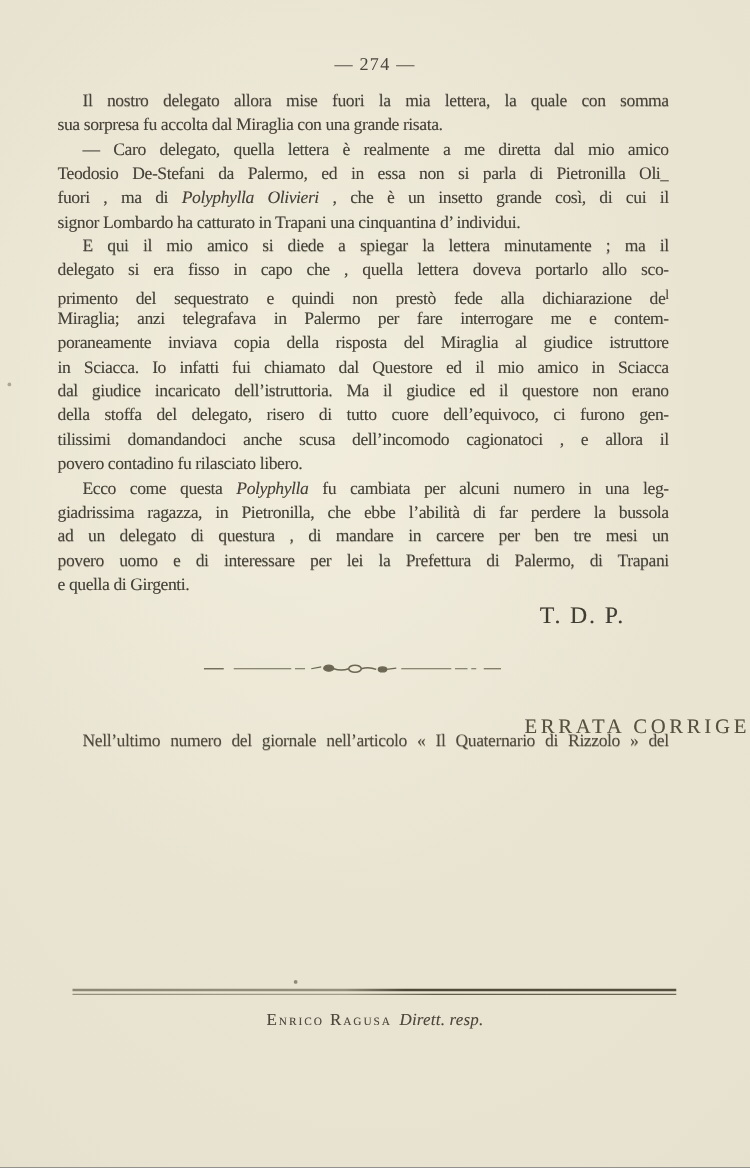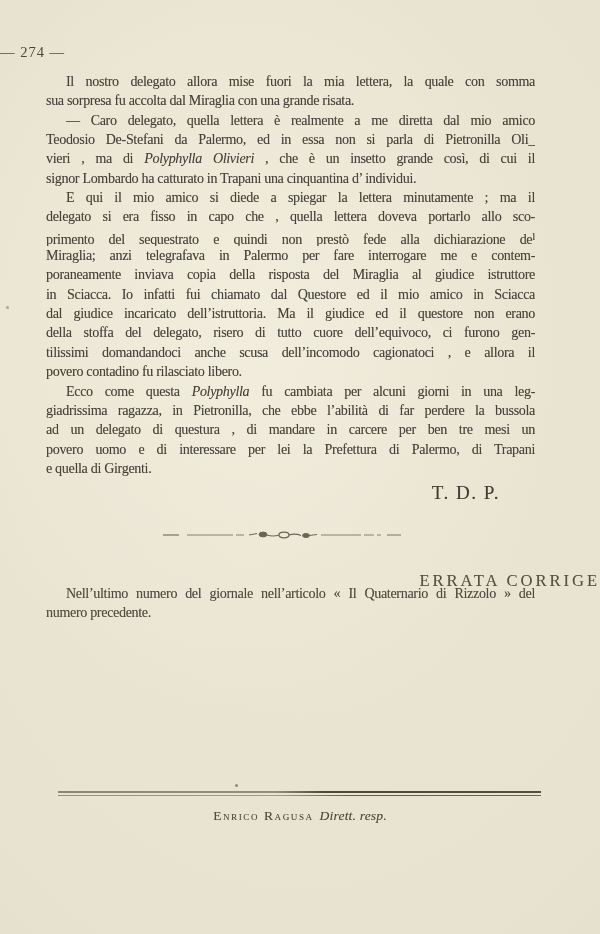--- a/index.html
+++ b/index.html
@@ -9,21 +9,21 @@
     margin:0 auto;
     background:
       radial-gradient(90% 70% at 40% 35%, rgba(255,252,238,0.35) 0%, rgba(255,252,238,0) 60%),
       radial-gradient(140% 120% at 50% 42%, #ebe6d4 0%, #e8e3d0 52%, #ddd7c3 100%);
     font-family:"Liberation Serif","DejaVu Serif",serif;
     color:#46423a;
     overflow:hidden;
   }
   .pageno{
     position:absolute;top:44px;left:0;width:100%;
-    font-size:14.5px;letter-spacing:1px;
+    text-align:center;font-size:14.5px;letter-spacing:1px;
     color:#4a463d;
   }
   .textblock{
     position:absolute;left:46px;top:72px;width:489px;
   }
   .errata-block{
     position:absolute;left:46px;top:584px;width:489px;
     color:#4f4a3e;
   }
   .line{
@@ -83,33 +83,33 @@
 
 <div class="page">
 
   <div class="pageno">— 274 —</div>
 
   <div class="textblock">
     <div class="line ind">Il nostro delegato allora mise fuori la mia lettera, la quale con somma</div>
     <div class="line last">sua sorpresa fu accolta dal Miraglia con una grande risata.</div>
     <div class="line ind">— Caro delegato, quella lettera è realmente a me diretta dal mio amico</div>
     <div class="line">Teodosio De-Stefani da Palermo, ed in essa non si parla di Pietronilla Oli_</div>
-    <div class="line"><span>vieri , ma di </span><span class="it">Polyphylla Olivieri</span><span> , che è un insetto grande così, di cui il</span></div>
+    <div class="line"><span>fuori , ma di </span><span class="it">Polyphylla Olivieri</span><span> , che è un insetto grande così, di cui il</span></div>
     <div class="line last">signor Lombardo ha catturato in Trapani una cinquantina d’ individui.</div>
     <div class="line ind">E qui il mio amico si diede a spiegar la lettera minutamente ; ma il</div>
     <div class="line">delegato si era fisso in capo che , quella lettera doveva portarlo allo sco-</div>
     <div class="line"><span>primento del sequestrato e quindi non prestò fede alla dichiarazione de</span><span class="sup">l</span></div>
     <div class="line">Miraglia; anzi telegrafava in Palermo per fare interrogare me e contem-</div>
     <div class="line">poraneamente inviava copia della risposta del Miraglia al giudice istruttore</div>
     <div class="line">in Sciacca. Io infatti fui chiamato dal Questore ed il mio amico in Sciacca</div>
     <div class="line">dal giudice incaricato dell’istruttoria. Ma il giudice ed il questore non erano</div>
     <div class="line">della stoffa del delegato, risero di tutto cuore dell’equivoco, ci furono gen-</div>
     <div class="line">tilissimi domandandoci anche scusa dell’incomodo cagionatoci , e allora il</div>
     <div class="line last">povero contadino fu rilasciato libero.</div>
-    <div class="line ind"><span>Ecco come questa </span><span class="it">Polyphylla</span><span> fu cambiata per alcuni giorni in una leg-</span></div>
+    <div class="line ind"><span>Ecco come questa </span><span class="it">Polyphylla</span><span> fu cambiata per alcuni numero in una leg-</span></div>
     <div class="line">giadrissima ragazza, in Pietronilla, che ebbe l’abilità di far perdere la bussola</div>
     <div class="line">ad un delegato di questura , di mandare in carcere per ben tre mesi un</div>
     <div class="line">povero uomo e di interessare per lei la Prefettura di Palermo, di Trapani</div>
     <div class="line last">e quella di Girgenti.</div>
   </div>
 
   <div class="signature">T. D. P.</div>
 
   <svg class="divider" viewBox="0 0 238 14" xmlns="http://www.w3.org/2000/svg">
     <g stroke="#55503e" fill="#55503e" opacity="0.85">
@@ -124,21 +124,20 @@
       <path d="M146 7.5 L154 6.5" stroke-width="1" fill="none"></path>
       <path d="M158 7 H218" stroke-width="0.8" fill="none" stroke-dasharray="40 3 10 3"></path>
       <path d="M224 7 H238" stroke-width="0.9" fill="none"></path>
     </g>
   </svg>
 
   <div class="errata-title">ERRATA CORRIGE</div>
 
   <div class="errata-block">
     <div class="line ind">Nell’ultimo numero del giornale nell’articolo « Il Quaternario di  Rizzolo » del</div>
-    <div class="line last">numero precedente.</div>
   </div>
 
   <div class="bottom-rule">
     <div class="r1"></div>
     <div class="r2"></div>
   </div>
 
   <div class="imprint">
     <span class="sc">Enrico Ragusa</span><span class="it">Dirett. resp.</span>
   </div>

